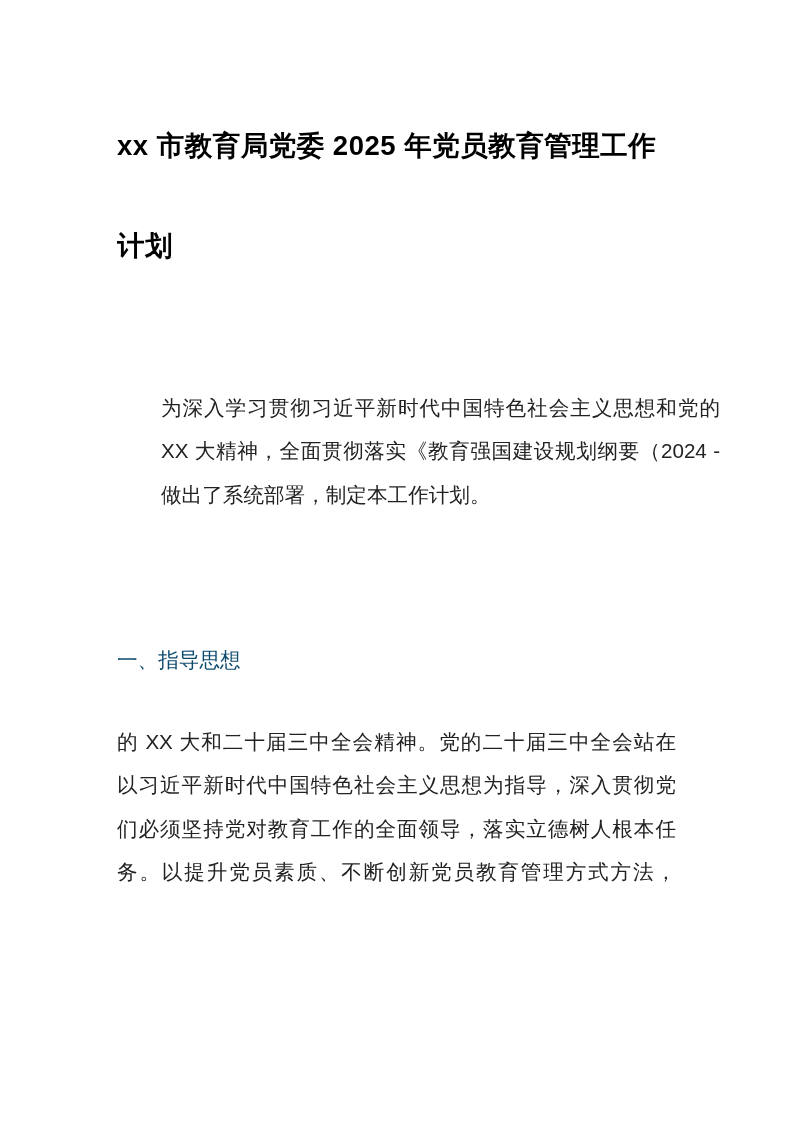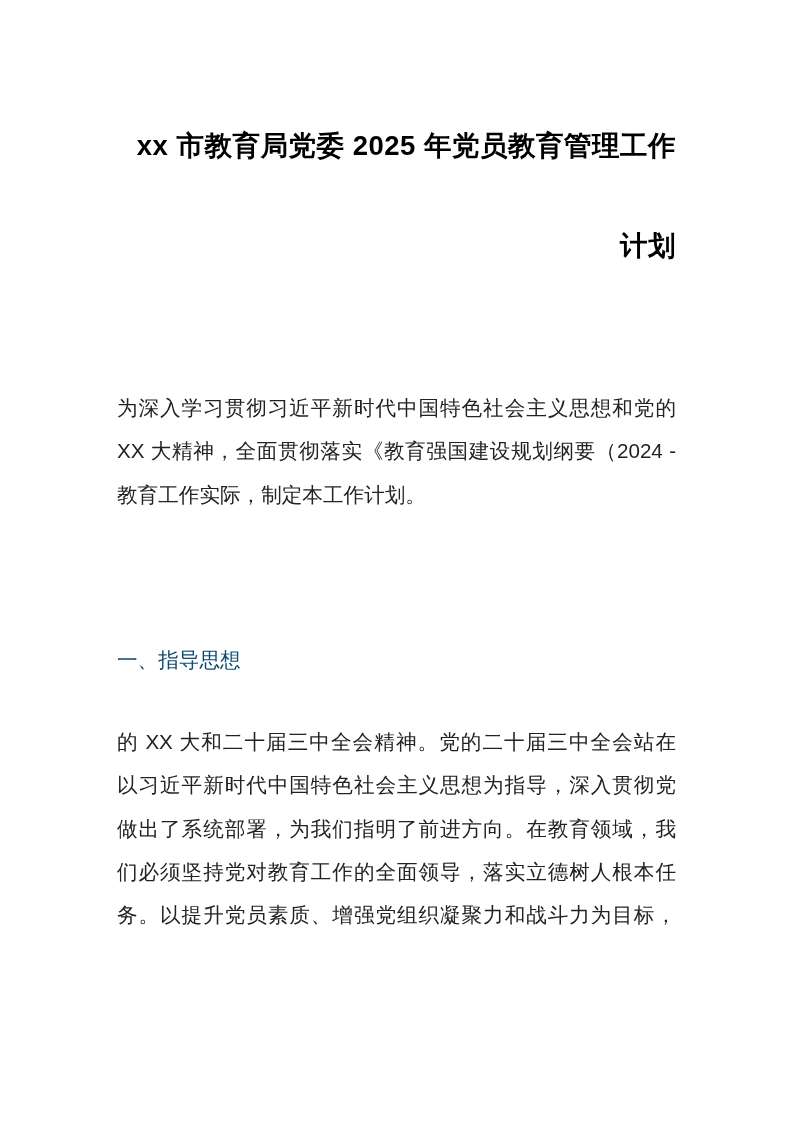--- a/index.html
+++ b/index.html
@@ -18,37 +18,37 @@
   .doc-title {
     position: absolute;
     top: 96px;
     left: 117px;
     width: 559px;
     margin: 0;
     font-size: 27.5px;
     font-weight: 700;
     color: #000000;
     line-height: 100px;
-    text-align: right;
+    text-align: left;
     letter-spacing: 0.5px;
   }
   .title-line {
     height: 100px;
     overflow: hidden;
   }
   .para {
     position: absolute;
     left: 117px;
     width: 559px;
     font-size: 20.6px;
     font-weight: 400;
     color: #222222;
     line-height: 43.3px;
   }
-  .para-intro   { top: 386px; }
+  .para-intro   { top: 386px; margin-left: 44px; }
   .para-section { top: 720px; }
   .line {
     height: 43.3px;
     overflow: hidden;
     text-align: justify;
     text-align-last: justify;
     text-justify: inter-ideograph;
   }
   .line.para-end {
     text-align: left;
@@ -73,26 +73,25 @@
 <div class="page">
 
   <h1 class="doc-title">
     <div class="title-line">xx 市教育局党委 2025 年党员教育管理工作</div>
     <div class="title-line">计划</div>
   </h1>
 
   <div class="para para-intro">
     <div class="line">为深入学习贯彻习近平新时代中国特色社会主义思想和党的</div>
     <div class="line">XX 大精神，全面贯彻落实《教育强国建设规划纲要（2024 -</div>
-    <div class="line para-end">教育工作实际，制定本工作计划。</div>
+    <div class="line para-end">做出了系统部署，制定本工作计划。</div>
   </div>
 
   <div class="section-heading">一、指导思想</div>
 
   <div class="para para-section">
     <div class="line">的 XX 大和二十届三中全会精神。党的二十届三中全会站在</div>
     <div class="line">以习近平新时代中国特色社会主义思想为指导，深入贯彻党</div>
-    <div class="line">做出了系统部署，为我们指明了前进方向。在教育领域，我</div>
     <div class="line">们必须坚持党对教育工作的全面领导，落实立德树人根本任</div>
-    <div class="line">务。以提升党员素质、增强党组织凝聚力和战斗力为目标，</div>
+    <div class="line">务。以提升党员素质、不断创新党员教育管理方式方法，</div>
   </div>
 
 </div>
 
 </body></html>

